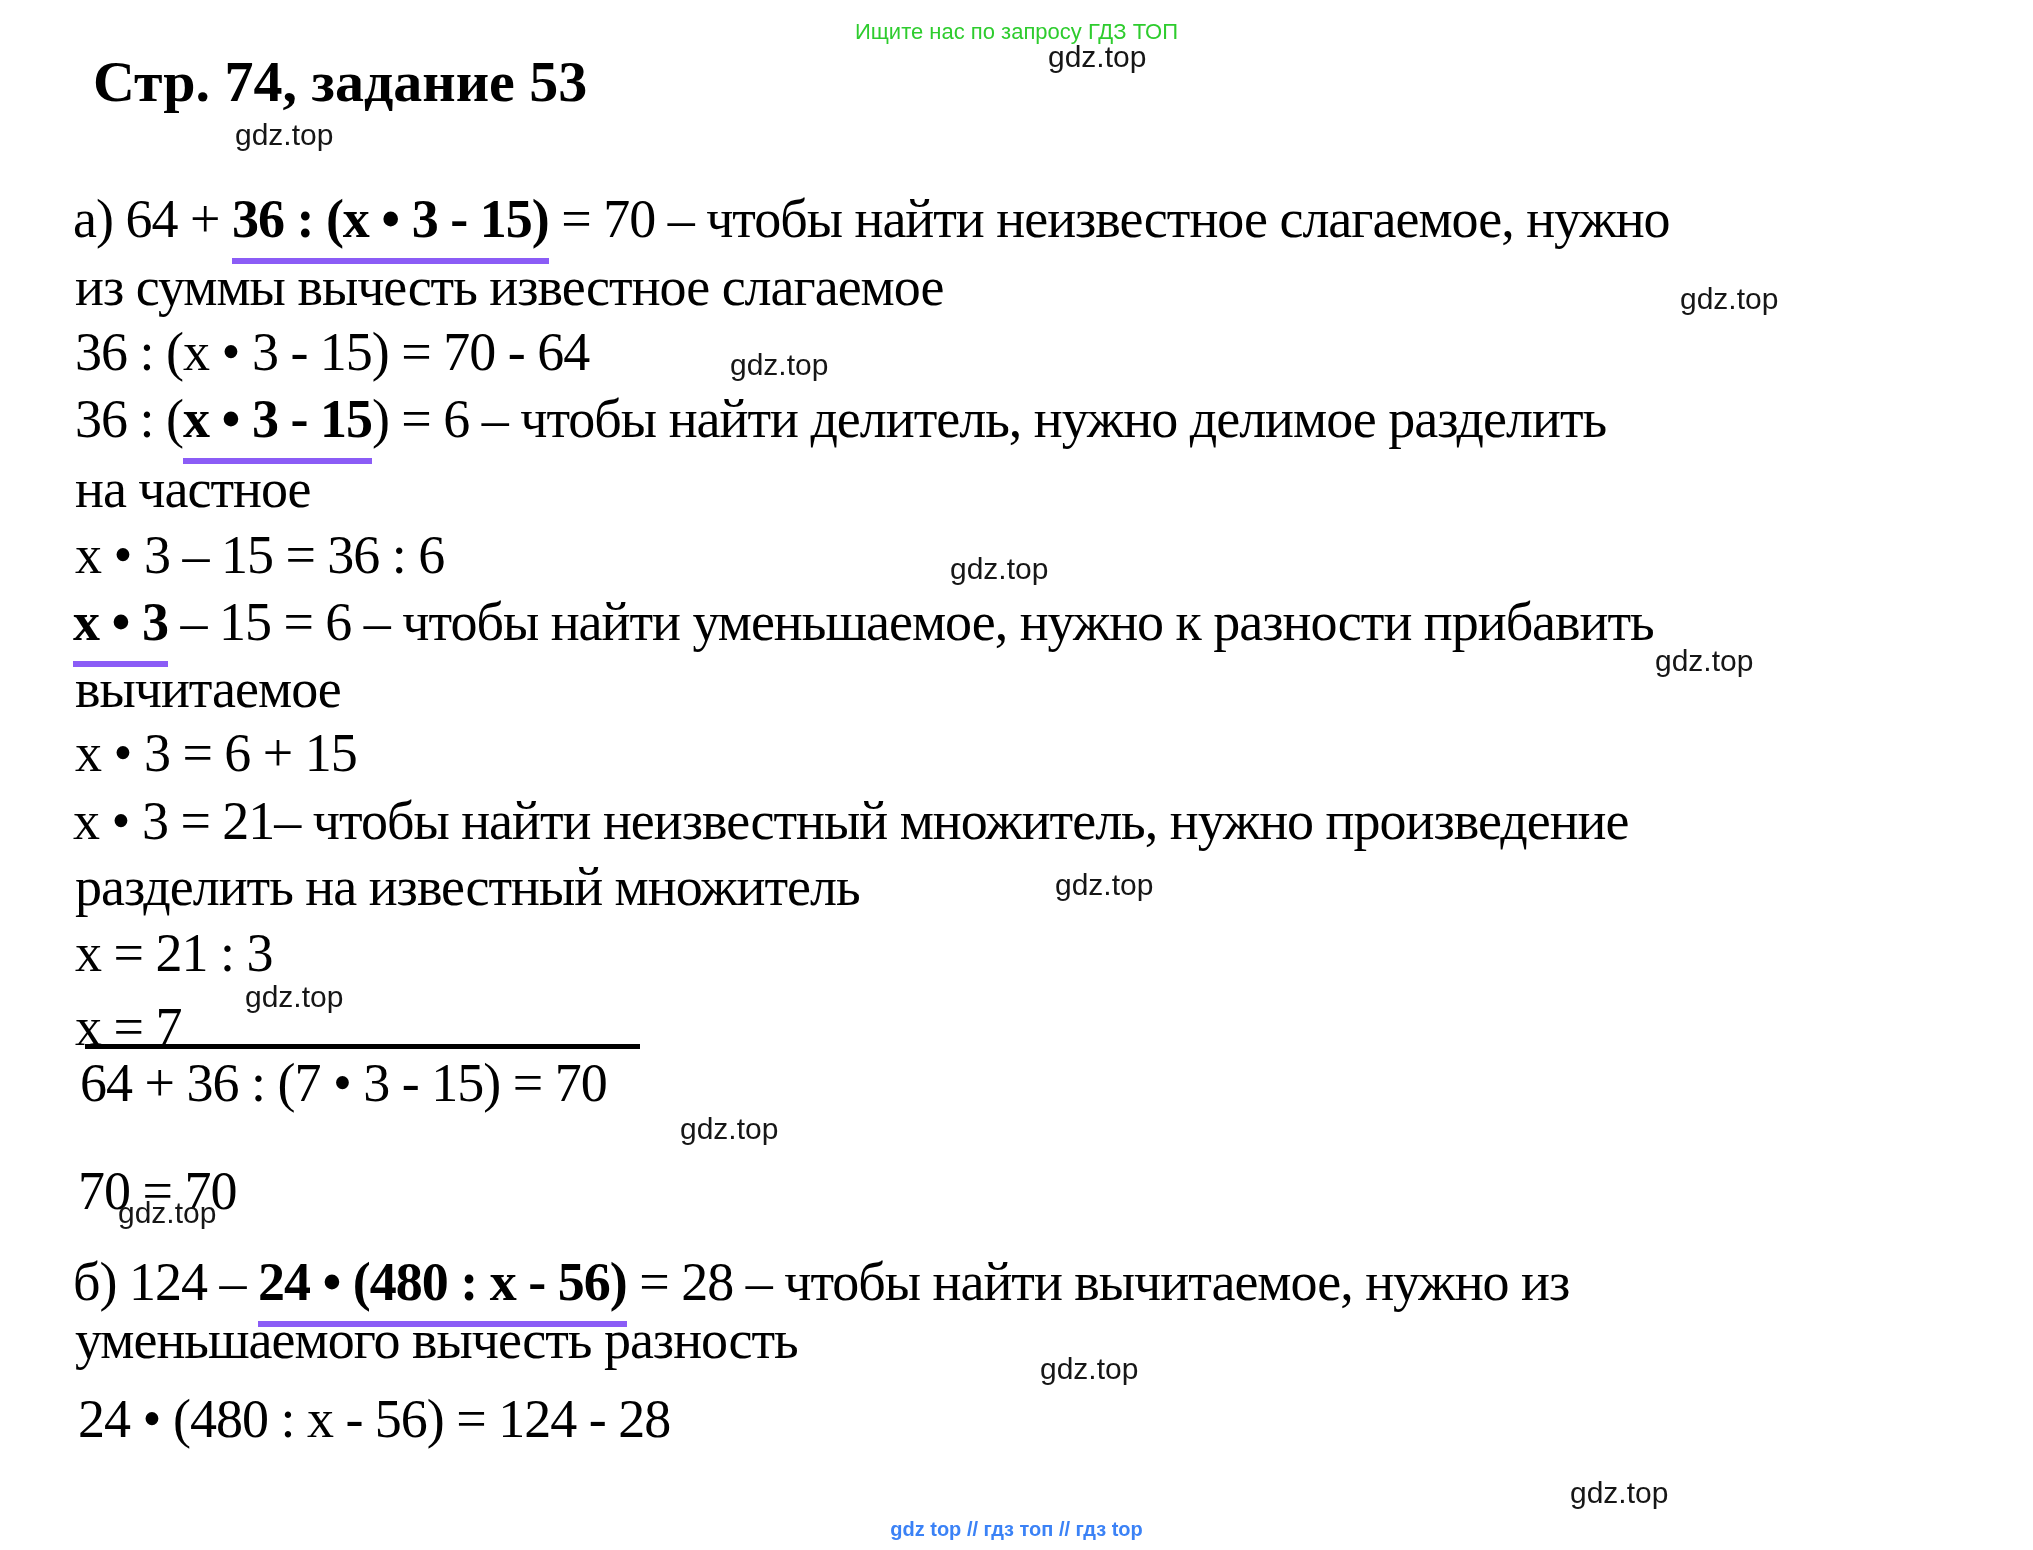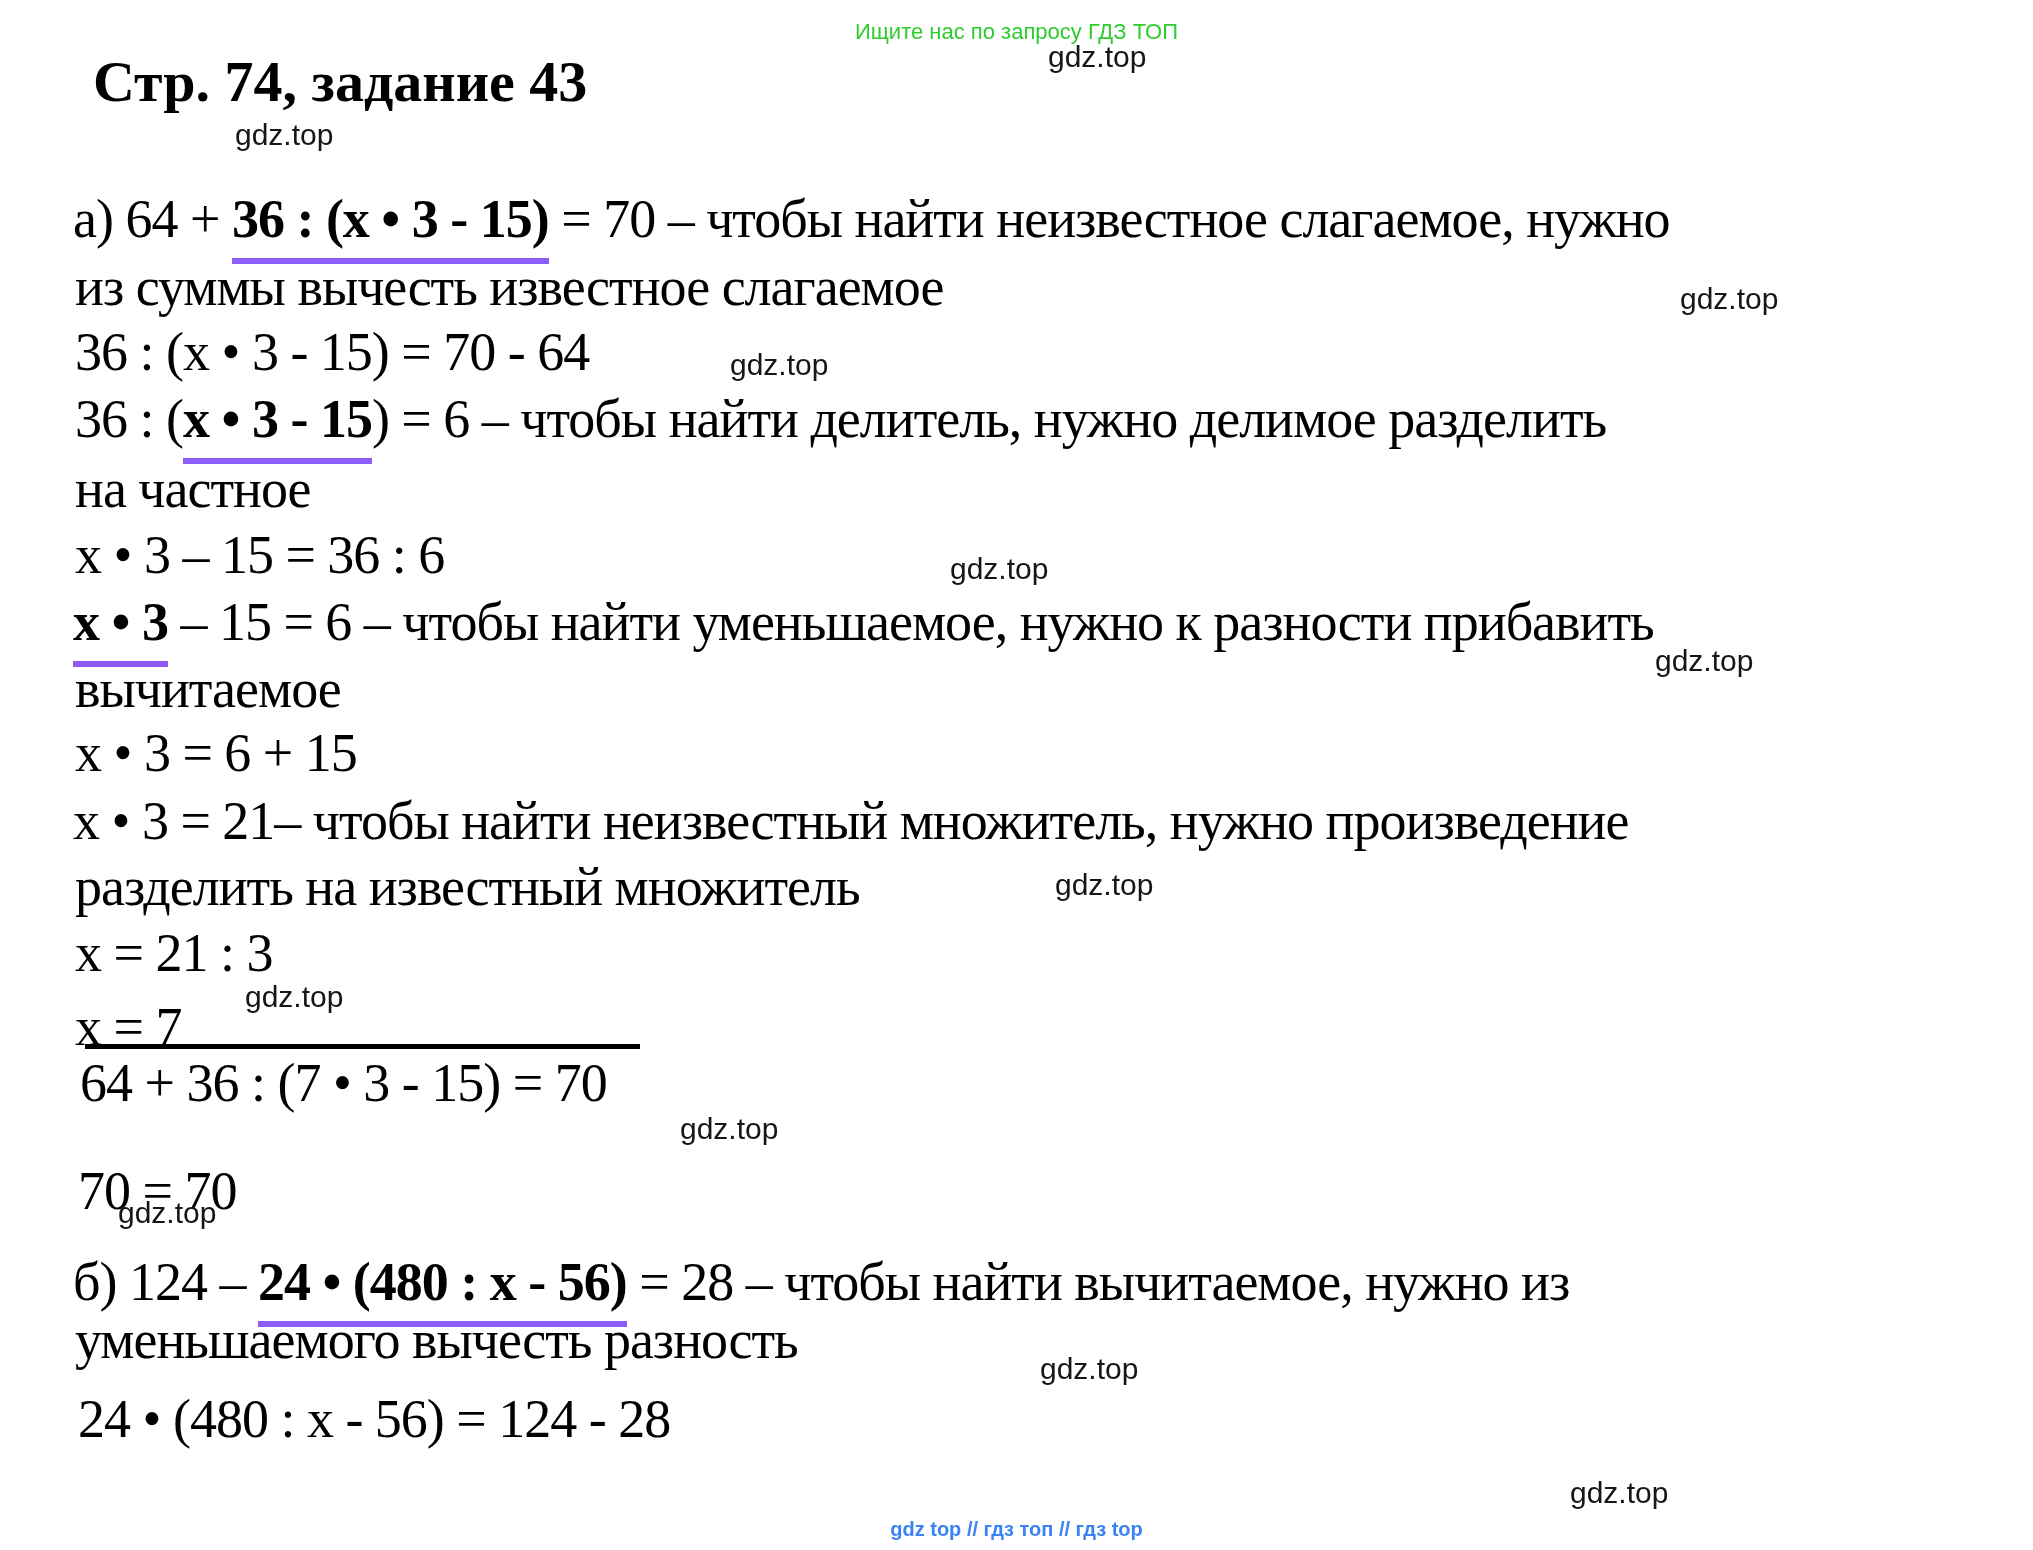--- a/index.html
+++ b/index.html
@@ -45,21 +45,21 @@
     text-align: center;
     font-family: "Liberation Sans", "DejaVu Sans", sans-serif;
     font-size: 20px; font-weight: 700;
   }
 </style>
 </head>
 <body>
 
 <div class="promo" style="color: rgb(46, 204, 46);">Ищите нас по запросу ГДЗ ТОП</div>
 
-<div class="page-title">Стр. 74, задание 43</div>
+<div class="page-title">Стр. 74, задание 53</div>
 
 <div id="lines-container">
     <div class="line" style="left: 73px; top: 190px;"><span>а) 64 + </span><span class="u">36 : (х • 3 - 15)</span><span> = 70 – чтобы найти неизвестное слагаемое, нужно</span></div>
     <div class="line" style="left: 75px; top: 258px;"><span>из суммы вычесть известное слагаемое</span></div>
     <div class="line" style="left: 75px; top: 323px;"><span>36 : (х • 3 - 15) = 70 - 64</span></div>
     <div class="line" style="left: 75px; top: 390px; text-align: center;"><span>36 : (</span><span class="u">х • 3 - 15</span><span>) = 6 – чтобы найти делитель, нужно делимое разделить</span></div>
     <div class="line" style="left: 75px; top: 460px;"><span>на частное</span></div>
     <div class="line" style="left: 75px; top: 526px;"><span>х • 3 – 15 = 36 : 6</span></div>
     <div class="line" style="left: 73px; top: 593px;"><span class="u">х • 3</span><span> – 15 = 6 – чтобы найти уменьшаемое, нужно к разности прибавить</span></div>
     <div class="line" style="left: 75px; top: 660px;"><span>вычитаемое</span></div>

